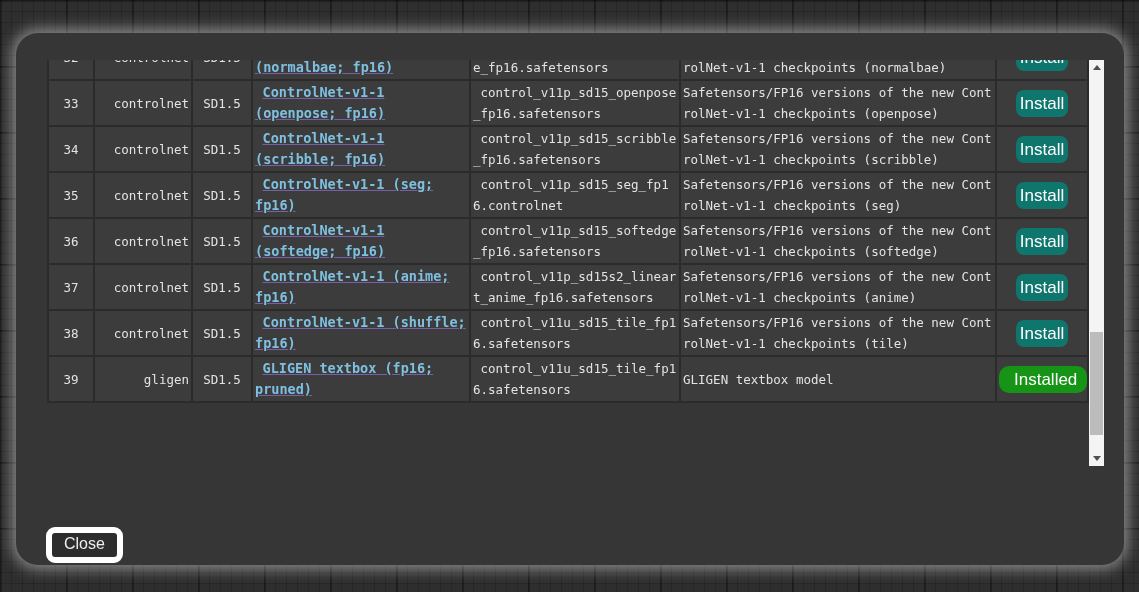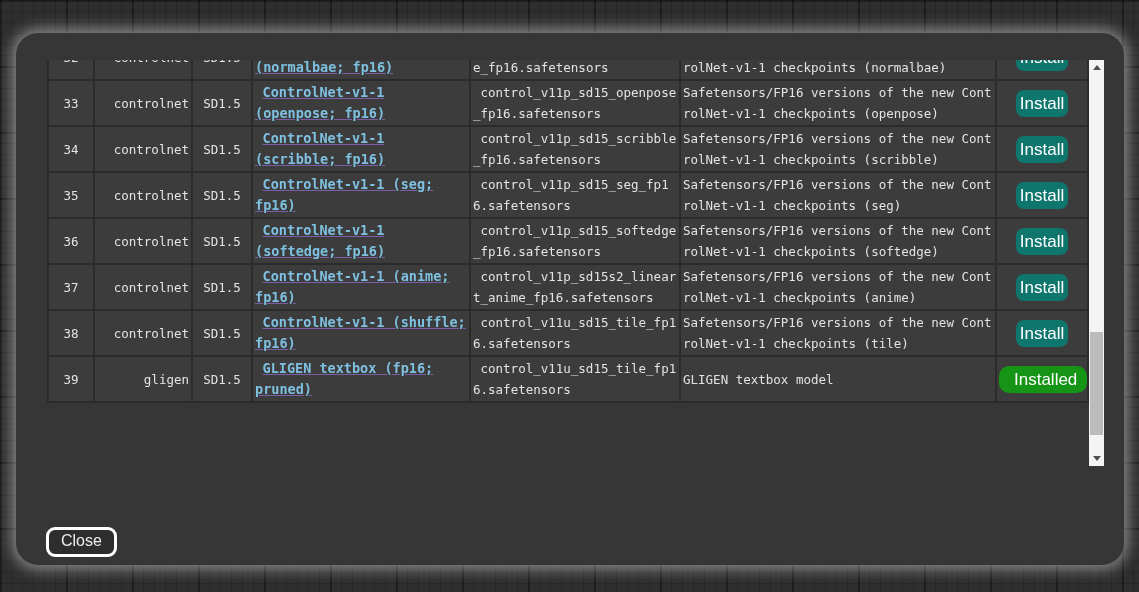--- a/index.html
+++ b/index.html
@@ -51,21 +51,21 @@
     position:absolute; right:0; top:0; width:15px; height:406px; background:#f4f4f4;
   }
   .sb-btn { position:absolute; left:0; width:15px; height:15px; display:flex; align-items:center; justify-content:center; cursor:pointer; }
   .sb-btn.up { top:0; } .sb-btn.down { bottom:0; }
   .tri-up   { width:0; height:0; border-left:4px solid transparent; border-right:4px solid transparent; border-bottom:5px solid #4f4f4f; }
   .tri-down { width:0; height:0; border-left:4px solid transparent; border-right:4px solid transparent; border-top:5px solid #4f4f4f; }
   .sb-thumb { position:absolute; left:1px; top:272px; width:13px; height:103px; background:#bcbcbc; cursor:grab; }
   .close-btn {
     position:absolute; left:30px; top:494px;
     font-family:"Liberation Sans", sans-serif; font-size:16px; color:#ededed;
-    background:#2d2d2d; border:3px solid #ffffff; border-radius:9px;
+    background:#2d2d2d; border:6px solid #ffffff; border-radius:9px;
     padding:2px 12px 4px 12px; cursor:pointer;
   }
 </style>
 </head>
 <body>
 
 <div class="dialog">
   <div class="scroll-area">
     <div class="table-clip">
       <table class="models">
@@ -95,21 +95,21 @@
     <td class="c-name"><a href="#" class="model-link visited">ControlNet-v1-1 (scribble; fp16)</a></td>
     <td class="c-file">control_v11p_sd15_scribble_fp16.safetensors</td>
     <td class="c-desc">Safetensors/FP16 versions of the new ControlNet-v1-1 checkpoints (scribble)</td>
     <td class="c-action"><button class="action-btn install">Install</button></td>
   </tr>
             <tr>
     <td class="c-id">35</td>
     <td class="c-type">controlnet</td>
     <td class="c-base">SD1.5</td>
     <td class="c-name"><a href="#" class="model-link visited">ControlNet-v1-1 (seg; fp16)</a></td>
-    <td class="c-file">control_v11p_sd15_seg_fp16.safetensors</td>
+    <td class="c-file">control_v11p_sd15_seg_fp16.controlnet</td>
     <td class="c-desc">Safetensors/FP16 versions of the new ControlNet-v1-1 checkpoints (seg)</td>
     <td class="c-action"><button class="action-btn install">Install</button></td>
   </tr>
             <tr>
     <td class="c-id">36</td>
     <td class="c-type">controlnet</td>
     <td class="c-base">SD1.5</td>
     <td class="c-name"><a href="#" class="model-link visited">ControlNet-v1-1 (softedge; fp16)</a></td>
     <td class="c-file">control_v11p_sd15_softedge_fp16.safetensors</td>
     <td class="c-desc">Safetensors/FP16 versions of the new ControlNet-v1-1 checkpoints (softedge)</td>

